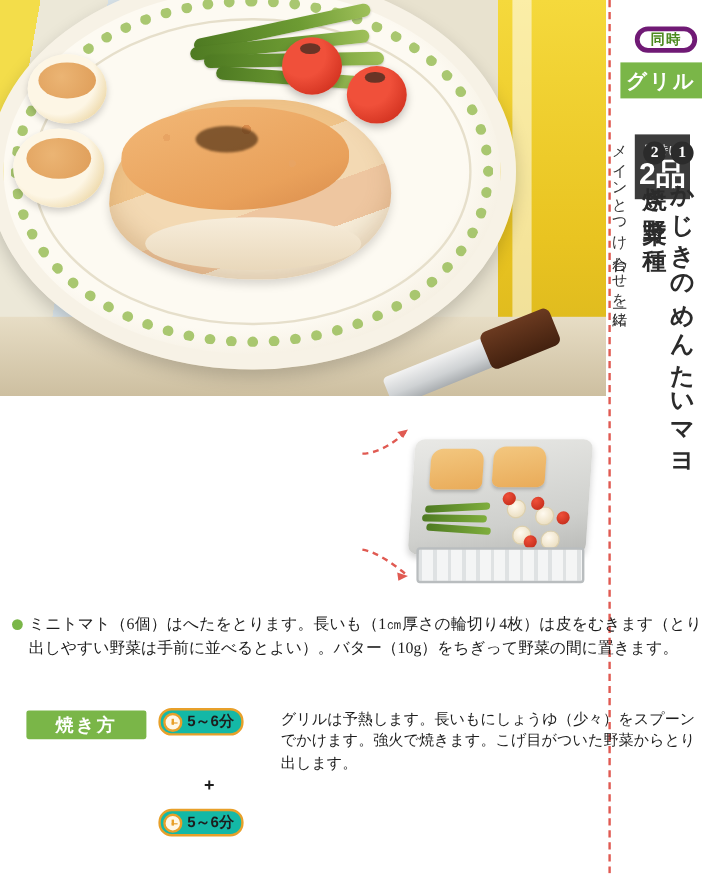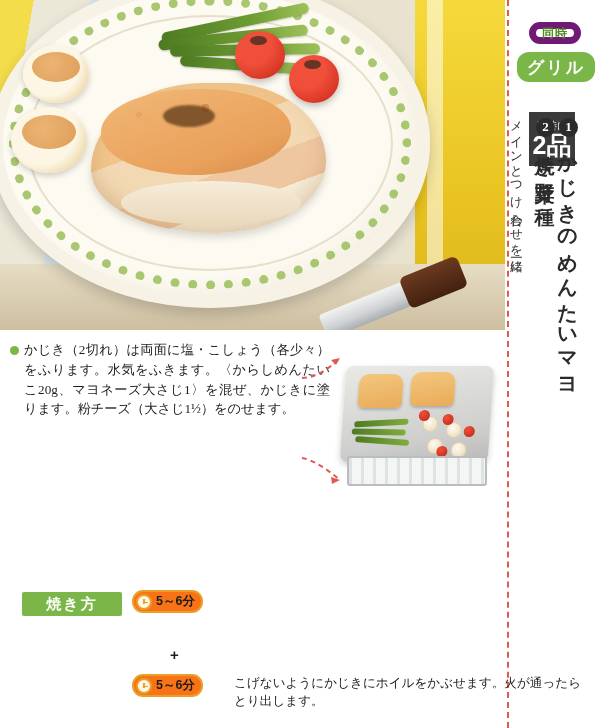--- a/index.html
+++ b/index.html
@@ -26,35 +26,35 @@
   .sidebar-rule {
     position: absolute;
     top: 0; left: 0;
     width: 0; height: 728px;
     border-left: 2px dashed #e05a52;
   }
   .badge-douji {
     position: absolute;
     top: 22px; left: 22px;
     width: 52px; height: 22px;
-    border: 7px solid #701a75;
+    border: 4px solid #701a75;
     border-radius: 11px;
     color: #4c8a1f;
     font-size: 12px;
     font-weight: bold;
     letter-spacing: 1px;
     display: flex; align-items: center; justify-content: center;
     background: #ffffff;
   }
   .badge-grill {
     position: absolute;
     top: 52px; left: 10px;
-    width: 78px; height: 30px;
+    width: 68px; height: 30px;
     background: #7ab648;
-    border-radius: 12px;
+    border-radius: 0;
     color: #ffffff;
     font-size: 17px;
     font-weight: bold;
     letter-spacing: 2px;
     display: flex; align-items: center; justify-content: center;
   }
 
   .count-box {
     position: absolute;
     top: 112px; left: 22px;
@@ -396,21 +396,21 @@
   }
   .timer-badge {
     position: relative;
     display: inline-block;
     border: 2px solid #e8a02a;
     border-radius: 11px;
     padding: 1px 6px 1px 22px;
     font-size: 12.5px;
     font-weight: bold;
     color: #1d1d1d;
-    background: #f97316;
+    background: #14b8a6;
     white-space: nowrap;
   }
   .clock {
     position: absolute;
     left: 2px; top: 50%;
     transform: translateY(-50%);
     width: 16px; height: 16px;
     border-radius: 50%;
     border: 2px solid #e8a02a;
     background: #fff7e6;
@@ -498,23 +498,25 @@
       <div class="v-text dish-item">
         <span class="num">2</span><span>焼き野菜３種</span>
       </div>
       <div class="v-text dish-item">
         <span class="num">1</span><span>かじきのめんたいマヨ</span>
       </div>
     </div>
   </div>
 
   <div class="body">
-    <div class="step">かじき（2切れ）は両面に塩・こしょう（各少々）をふります。水気をふきます。〈からしめんたいこ20g、マヨネーズ大さじ1〉を混ぜ、かじきに塗ります。粉チーズ（大さじ1½）をのせます。</div>
   </div>
 
+  <div class="body-wide">
+    <div class="step">ミニトマト（6個）はへたをとります。長いも（1㎝厚さの輪切り4枚）は皮をむきます（とり出しやすい野菜は手前に並べるとよい）。バター（10g）をちぎって野菜の間に置きます。</div>
+  </div>
 
   <div class="pan-photo">
     <div class="pan-tray">
       <div class="pan-fish" style="left:14px; top:8px; width:44px; height:34px;"></div>
       <div class="pan-fish" style="left:66px; top:6px; width:44px; height:34px;"></div>
       <div class="pan-asp" style="left:12px; top:54px; transform:rotate(-3deg);"></div>
       <div class="pan-asp" style="left:10px; top:63px; transform:rotate(1deg);"></div>
       <div class="pan-asp" style="left:14px; top:72px; transform:rotate(4deg);"></div>
       <div class="pan-potato" style="left:80px; top:50px;"></div>
       <div class="pan-potato" style="left:104px; top:56px;"></div>
@@ -540,28 +542,28 @@
   <div class="howto">
     <div class="howto-label">焼き方</div>
 
     <div class="howto-row" style="top:0;">
       <div class="timer">
         <span class="timer-badge">
           <span class="clock"></span>
           <span>5～6分</span>
         </span>
       </div>
+      <div class="howto-text">グリルは予熱します。長いもにしょうゆ（少々）をスプーンでかけます。強火で焼きます。こげ目がついた野菜からとり出します。</div>
     </div>
 
     <div class="plus" style="top:56px;">+</div>
 
     <div class="howto-row" style="top:84px;">
       <div class="timer">
         <span class="timer-badge">
           <span class="clock"></span>
           <span>5～6分</span>
         </span>
       </div>
-      <div class="howto-text">こげないようにかじきにホイルをかぶせます。火が通ったらとり出します。</div>
     </div>
   </div>
 
 </div>
 
 </body></html>

